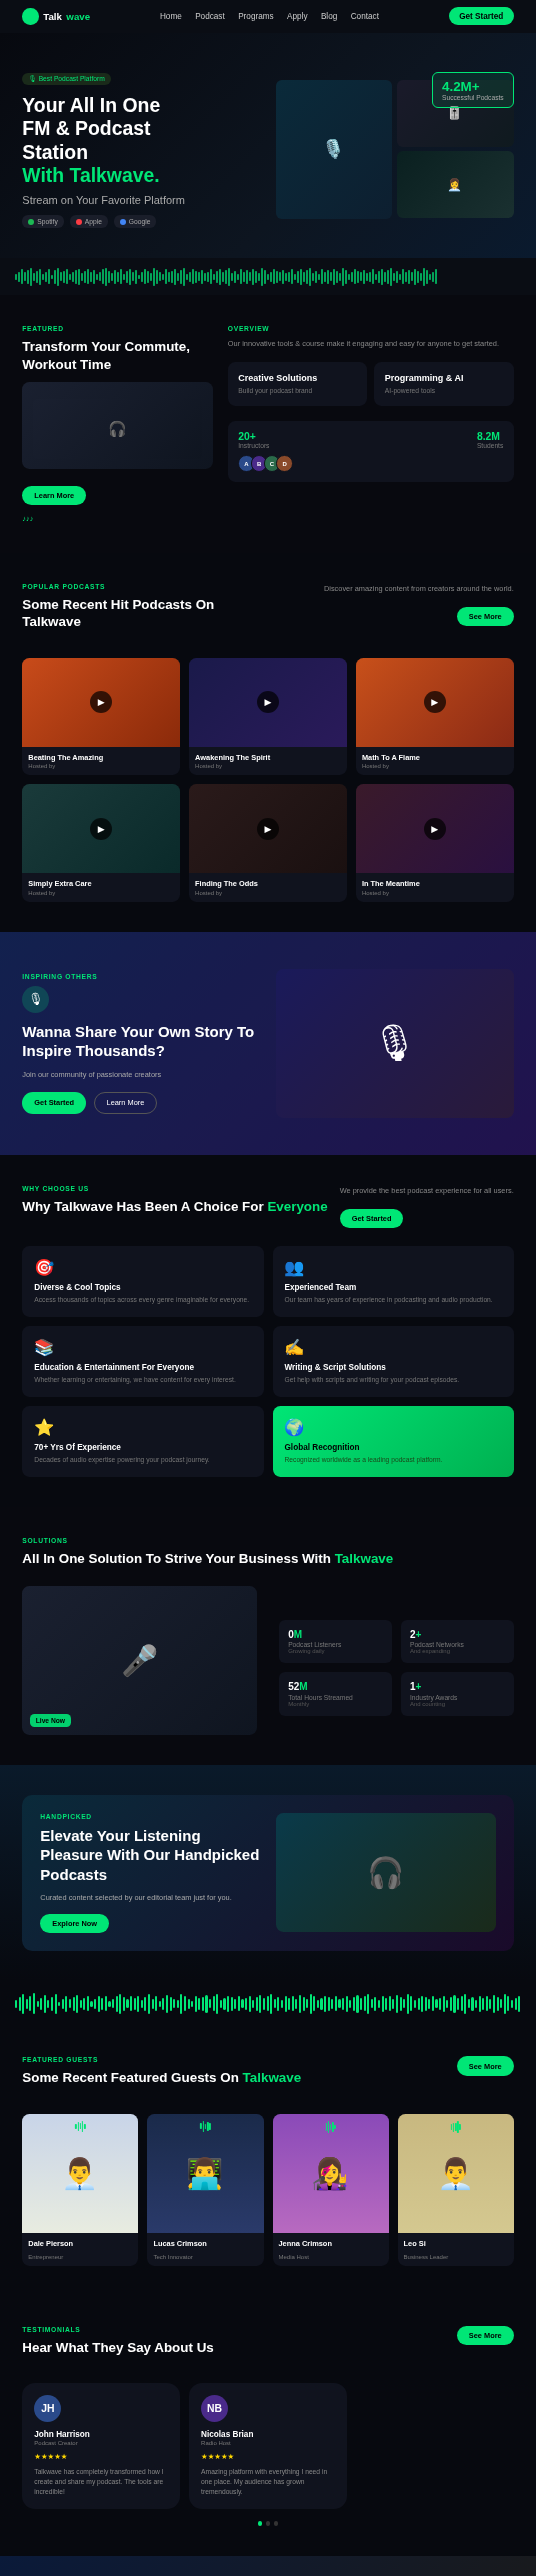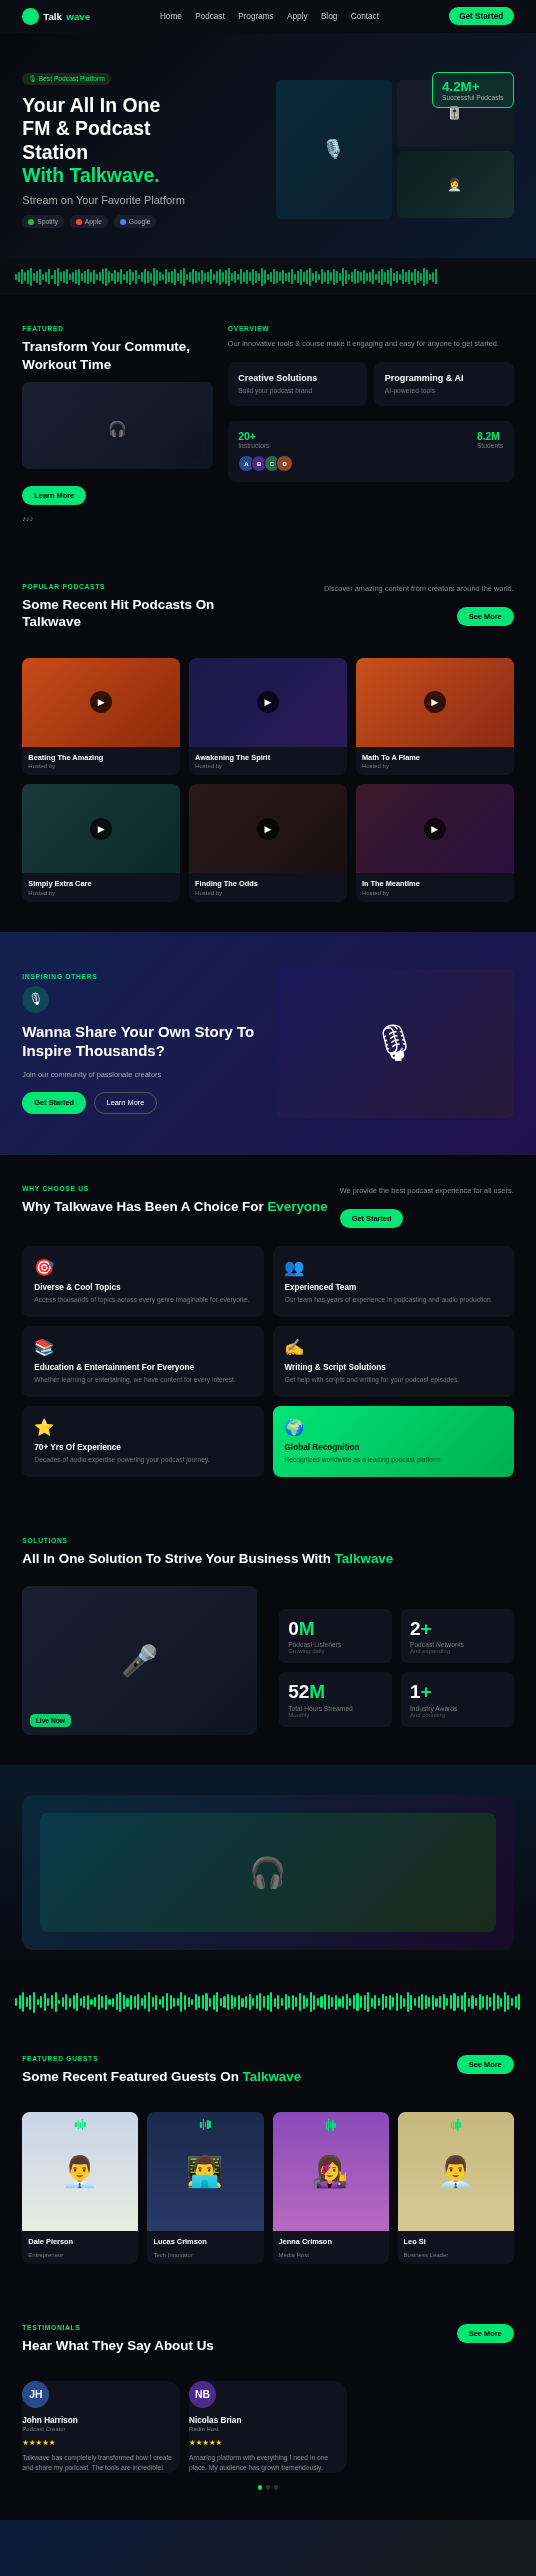--- a/index.html
+++ b/index.html
@@ -330,21 +330,21 @@
       position: relative;
       overflow: hidden;
     }
     .solution-stats {
       display: grid;
       grid-template-columns: 1fr 1fr;
       gap: 9px;
       margin-top: 15px;
     }
     .sol-stat { background: #10131e; border-radius: 6px; padding: 9px; }
-    .sol-stat-num { font-size: 19px; font-weight: 800; }
+    .sol-stat-num { font-size: 10px; font-weight: 800; }
     .sol-stat-num .green { color: #00e676; }
     .sol-stat-label { color: #777; font-size: 6.7px; margin-top: 1.5px; }
     .sol-stat-sub { color: #555; font-size: 6px; }
 
     
     .handpicked-section {
       background: linear-gradient(180deg, #0a1a2a 0%, #07090f 100%);
       padding: 30px 22.3px;
     }
     .handpicked-card {
@@ -406,21 +406,21 @@
     .guest-role { color: #777; font-size: 6px; padding: 0 6px 6px; background: #10131e; }
     .g1 { background: linear-gradient(180deg, #c8d4e8, #e8ece0); color: #222; }
     .g2 { background: linear-gradient(180deg, #1a2a4a, #2a3a6a); }
     .g3 { background: linear-gradient(180deg, #8a4ab8, #b86ac0); }
     .g4 { background: linear-gradient(180deg, #c8b880, #d4c890); color: #222; }
 
     
     .testimonials-section { background: #07090f; padding: 30px 22.3px; }
     .testimonials-header { display: flex; justify-content: space-between; align-items: flex-start; margin-bottom: 18px; }
     .testimonials-grid { display: grid; grid-template-columns: 1fr 1fr 1fr; gap: 9px; }
-    .testimonial-card { background: #10131e; border-radius: 13px; }
+    .testimonial-card { background: #10131e; border-radius: 13px; padding: 12px; }
     .testimonial-avatar {
       width: 27px; height: 27px; border-radius: 50%;
       display: flex; align-items: center; justify-content: center;
       font-size: 10.4px; font-weight: 700; margin-bottom: 7.4px;
     }
     .testimonial-name { font-size: 8.2px; font-weight: 700; margin-bottom: 1.5px; }
     .testimonial-role { color: #777; font-size: 6px; margin-bottom: 6px; }
     .stars { color: #ffd700; font-size: 7.4px; margin-bottom: 6px; }
     .testimonial-text { color: #888; font-size: 6.7px; line-height: 1.5; }
     .dots-row { display: flex; justify-content: center; gap: 3.7px; margin-top: 12px; }
@@ -871,20 +871,26 @@
           <div class="sol-stat-label">Industry Awards</div>
           <div class="sol-stat-sub">And counting</div>
         </div>
       </div>
     </div>
   </div>
 </section>
 
 <section class="handpicked-section">
   <div class="handpicked-card">
+    <div class="handpicked-left">
+      <div class="section-tag">Handpicked</div>
+      <h2 class="handpicked-title">Elevate Your Listening Pleasure With Our Handpicked Podcasts</h2>
+      <p class="handpicked-desc">Curated content selected by our editorial team just for you.</p>
+      <button class="btn-green">Explore Now</button>
+    </div>
     <div class="handpicked-right">
       <div class="handpicked-img">🎧</div>
     </div>
   </div>
 </section>
 
 <div class="waveform-section">
   <div class="wf-bar" style="height: 7.4px;"></div>
     <div class="wf-bar" style="height: 13.4px;"></div>
     <div class="wf-bar" style="height: 19.4px;"></div>

